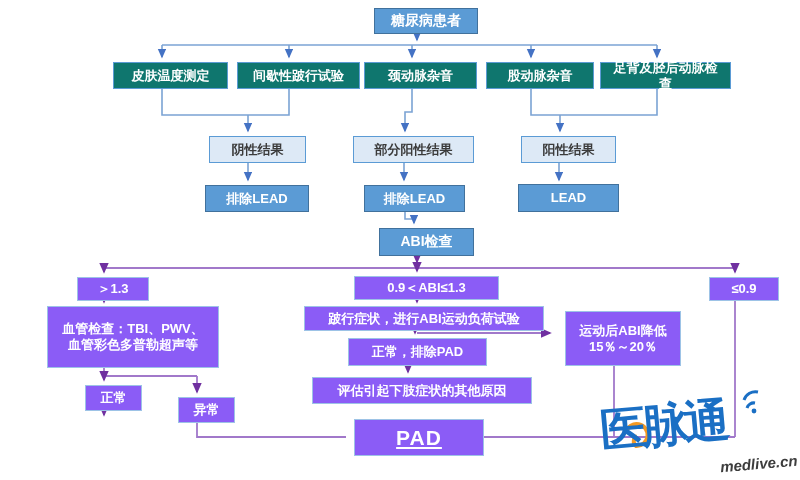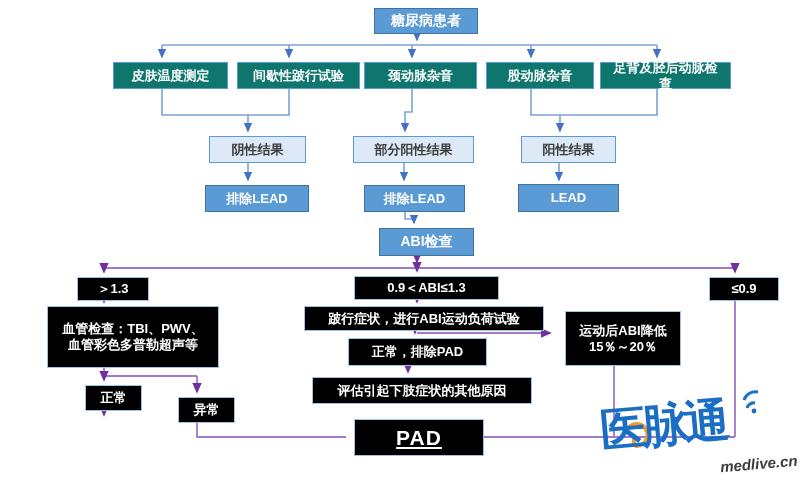--- a/index.html
+++ b/index.html
@@ -10,21 +10,21 @@
   .stage{position:absolute;left:0;top:0;width:800px;height:480px;}
   svg.connectors{position:absolute;left:0;top:0;z-index:0;}
   .node{
     position:absolute;display:flex;align-items:center;justify-content:center;
     text-align:center;font-weight:bold;font-size:13px;line-height:1.22;
     box-sizing:border-box;padding:1px 10px;z-index:1;margin-left:9px;
   }
   .b-blue  {background:#5b9bd5;border:1.5px solid #41719c;color:#ffffff;}
   .b-light {background:#0f766e;border:1.5px solid #5b9bd5;color:#ffffff;}
   .b-pale  {background:#dde9f6;border:1.5px solid #5b9bd5;color:#3b3b3b;}
-  .b-purple{background:#000000;border:1.5px solid #9dc3e6;color:#ffffff;}
+  .b-purple{background:#8b5cf6;border:1.5px solid #9dc3e6;color:#ffffff;}
   .fs14{font-size:14px;}
   .fs15{font-size:21px;letter-spacing:1px;text-decoration:underline;}
   .logo{position:absolute;left:596px;top:384px;width:202px;height:92px;z-index:2;}
   .logo-cn{
     position:absolute;left:4px;top:18px;font-size:46px;font-weight:bold;
     color:#1a6fc4;letter-spacing:-4px;line-height:1;transform:rotate(-5deg);
     white-space:nowrap;
   }
   .logo-en{
     position:absolute;right:0px;bottom:4px;font-style:italic;font-weight:bold;

